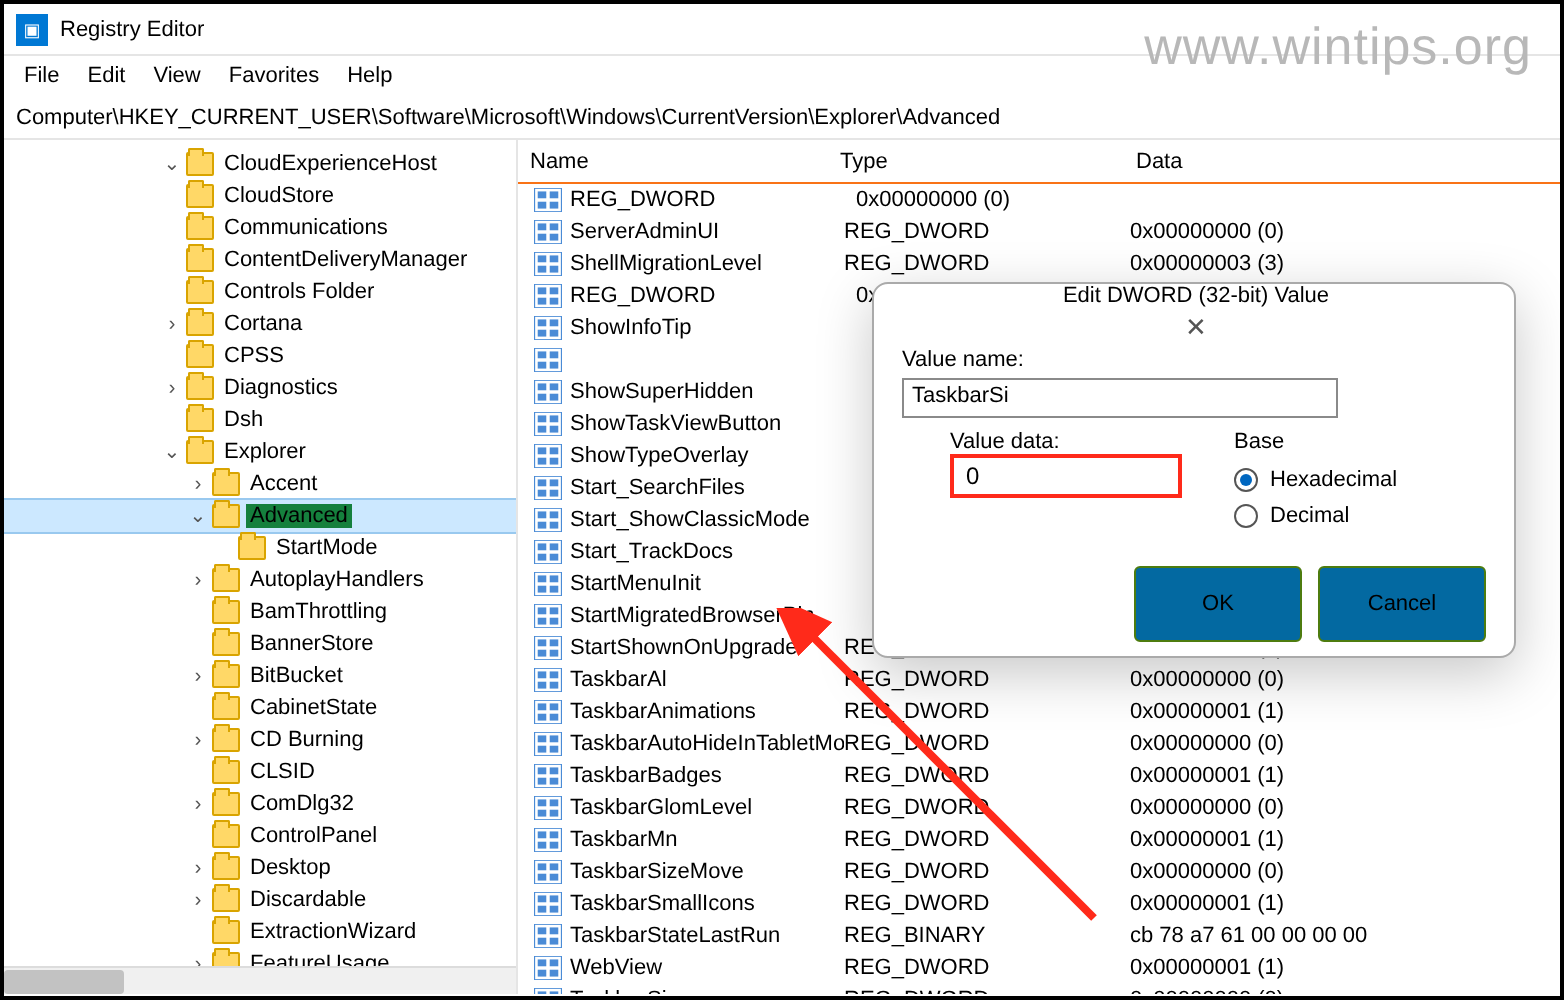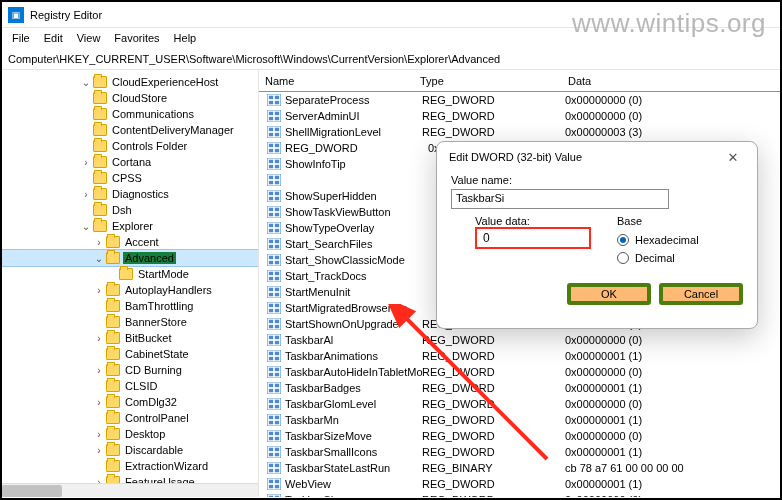--- a/index.html
+++ b/index.html
@@ -29,36 +29,36 @@
   .c2{width:148px;}
   .c3{flex:1;}
   .lrow{display:flex;align-items:center;height:16px;}
   .ricon{width:14px;height:12px;margin:0 4px 0 8px;display:flex;align-items:center;justify-content:center;}
   .ricon svg{width:14px;height:12px;}
   .rc1{width:137px;white-space:nowrap;overflow:hidden;}
   .rc2{width:143px;}
   .rc3{flex:1;}
   .watermark{position:absolute;top:6px;right:14px;font-size:26px;color:#b8b8b8;font-family:Arial,sans-serif;letter-spacing:0.5px;pointer-events:none}
   .dialog{position:absolute;top:139px;left:434px;width:322px;height:188px;background:#fff;border:1px solid #aaa;border-radius:8px;box-shadow:0 8px 28px rgba(0,0,0,0.22);}
-  .dtitle{display:flex;align-items:center;justify-content:space-between;height:30px;padding:0 10px 0 12px;}
+  .dtitle{display:flex;align-items:center;justify-content:space-between;height:30px;padding:0 10px 0 12px;flex-direction:column;}
   .dclose{width:28px;height:22px;display:flex;align-items:center;justify-content:center;color:#555;font-size:13px}
   .dbody{padding:2px 14px 8px 14px;}
   .field{margin-bottom:6px;}
   .field .flabel{color:#000;margin-bottom:3px;}
   .txtval{height:20px;border:1px solid #8a8a8a;padding:2px 4px;width:218px;background:#fff;}
   .row2{display:flex;gap:26px;align-items:flex-start;margin-top:0;padding-left:24px;}
   .vdata{width:116px;}
   .vdata input{width:116px;height:22px;border:2px solid #ff2a1a;padding:2px 6px;font-size:12px;outline:none;}
   .base{flex:1;}
   .base .btitle{margin-bottom:4px;}
   .radio{display:flex;align-items:center;gap:6px;height:18px;}
   .radio .rdot{width:12px;height:12px;border:1px solid #555;border-radius:50%;display:flex;align-items:center;justify-content:center;}
   .radio .rdot.on::after{content:"";width:6px;height:6px;background:#0067c0;border-radius:50%;}
   .dactions{display:flex;justify-content:flex-end;gap:8px;padding:8px 14px 0 14px;}
-  .dactions button{width:84px;height:22px;background:#fdba74;border:4px solid #4d7c0f;border-radius:3px;font-size:11px;}
+  .dactions button{width:84px;height:38px;background:#0369a1;border:1px solid #4d7c0f;border-radius:3px;font-size:11px;}
   .arrow{position:absolute;top:302px;left:385px;width:170px;height:160px;pointer-events:none;}
 </style>
 </head>
 <body>
 
 <div class="titlebar">
   <span class="ticon">▣</span>
   <span>Registry Editor</span>
 </div>
 
@@ -254,21 +254,20 @@
         <div class="lrow">
           <span class="ricon">
             <svg viewBox="0 0 16 14">
               <rect x="0" y="0" width="16" height="14" fill="#fff" stroke="#4a8bd6"></rect>
               <rect x="2" y="2" width="5" height="4" fill="#4a8bd6"></rect>
               <rect x="9" y="2" width="5" height="4" fill="#4a8bd6"></rect>
               <rect x="2" y="8" width="5" height="4" fill="#4a8bd6"></rect>
               <rect x="9" y="8" width="5" height="4" fill="#4a8bd6"></rect>
             </svg>
           </span>
-          <span class="rc1">SeparateProcess</span>
           <span class="rc2">REG_DWORD</span>
           <span class="rc3">0x00000000 (0)</span>
         </div>
         <div class="lrow">
           <span class="ricon">
             <svg viewBox="0 0 16 14">
               <rect x="0" y="0" width="16" height="14" fill="#fff" stroke="#4a8bd6"></rect>
               <rect x="2" y="2" width="5" height="4" fill="#4a8bd6"></rect>
               <rect x="9" y="2" width="5" height="4" fill="#4a8bd6"></rect>
               <rect x="2" y="8" width="5" height="4" fill="#4a8bd6"></rect>

